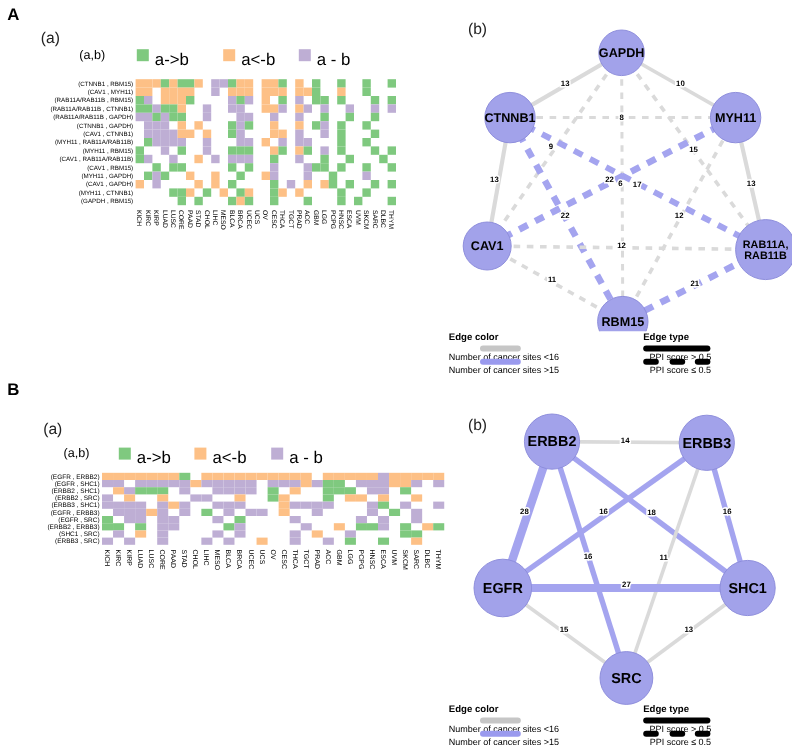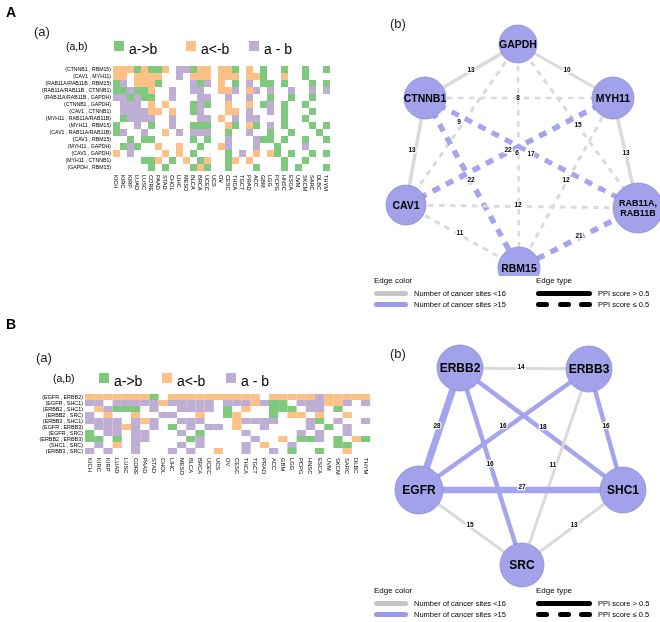--- a/index.html
+++ b/index.html
@@ -6,22 +6,22 @@
   #root { position:relative; width:660px; height:622px; background:#fff;
           font-family:"Liberation Sans", sans-serif; color:#000; overflow:hidden; }
   .abs { position:absolute; }
   .panel-letter { position:absolute; font-size:14px; font-weight:bold; }
   .sub-label { position:absolute; font-size:13px; color:#222; }
   .hm-legend { position:absolute; height:13px; }
   .hm-pair { position:absolute; left:0; top:0; font-size:10.5px; }
   .hm-sw { position:absolute; top:1px; width:10px; height:10px; }
   .hm-lab { position:absolute; top:1px; font-size:14px; }
   .net-legend { position:absolute; }
-  .nl-title { font-size:8px; font-weight:normal; margin-bottom:3px; }
-  .nl-row { display:flex; align-items:center; height:11px; font-size:7.5px; white-space:nowrap; }
+  .nl-title { font-size:8px; font-weight:bold; margin-bottom:3px; }
+  .nl-row { display:flex; align-items:center; height:11px; font-size:7.5px; white-space:nowrap;flex-direction:column; }
   .nl-swatch { width:34px; height:4.5px; border-radius:2.5px; margin-right:6px; flex:none; }
   .nl-solidline { width:56px; height:5px; background:#000; border-radius:2.5px; margin-right:6px; flex:none; }
   .nl-dashes { width:56px; margin-right:6px; display:flex; justify-content:space-between; flex:none; }
   .nl-dashes i { width:13px; height:5px; background:#000; border-radius:2.5px; }
   svg text { font-family:"Liberation Sans", sans-serif; }
 </style>
 </head>
 <body>
 
 <div id="root">

